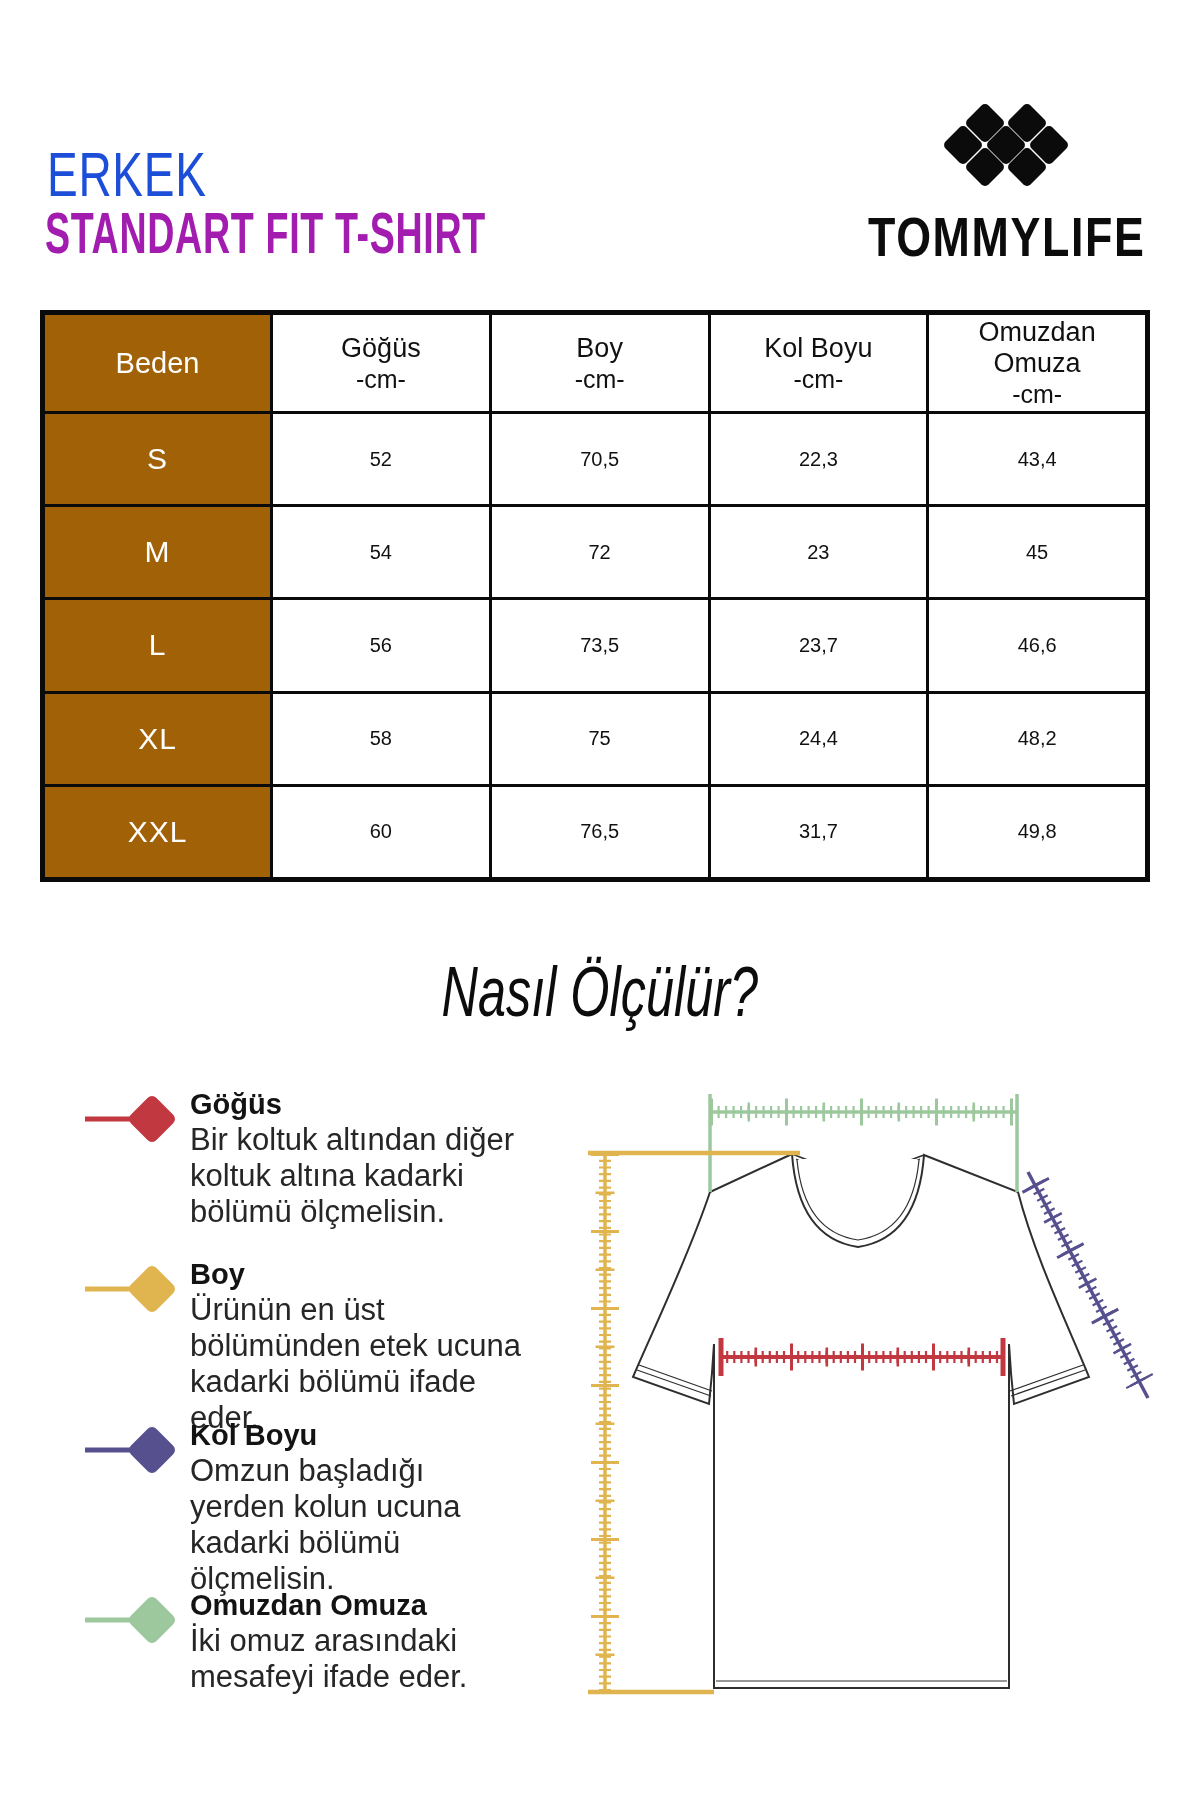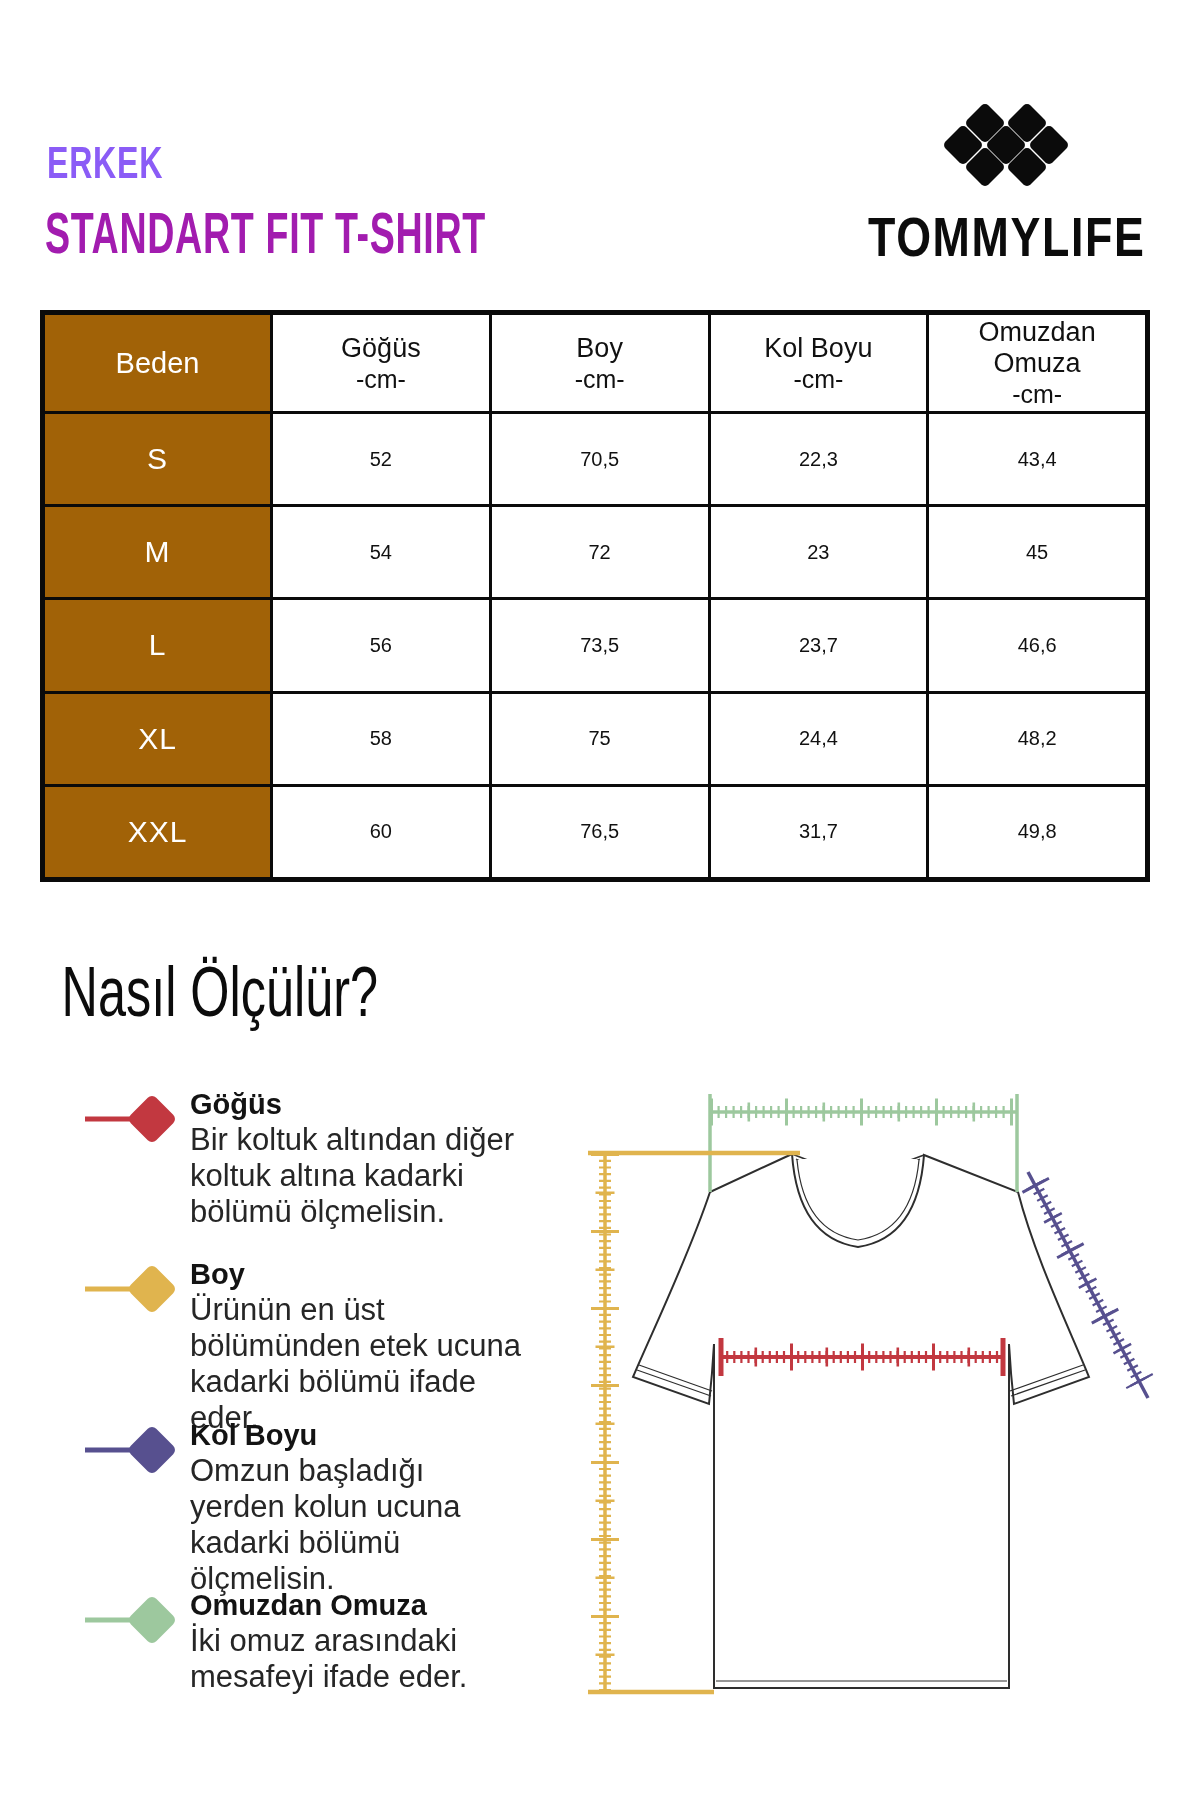--- a/index.html
+++ b/index.html
@@ -1,21 +1,21 @@
 <!DOCTYPE html>
 <html><head>
 <meta charset="utf-8">
 <style>
   html,body{margin:0;padding:0;background:#ffffff;}
   body{width:1200px;height:1800px;position:relative;font-family:"Liberation Sans","DejaVu Sans",sans-serif;color:#111;overflow:hidden;}
   .abs{position:absolute;}
   .cond{display:inline-block;transform-origin:left top;white-space:nowrap;}
 
   
-  .category-title{left:47px;top:138px;font-size:44px;font-weight:700;letter-spacing:1px;color:#8b5cf6;}
+  .category-title{left:47px;top:138px;font-size:63px;font-weight:400;letter-spacing:1px;color:#1d4ed8;}
   .category-title .cond{transform:scaleX(.73);}
   .main-title{left:45px;top:200px;font-size:57px;font-weight:700;letter-spacing:1px;color:#a21caf;}
   .main-title .cond{transform:scaleX(.66);}
 
   
   .brand-word{left:868px;top:204px;font-size:56px;font-weight:700;letter-spacing:2px;color:#0c0c0c;}
   .brand-word .cond{transform:scaleX(.80);}
 
   
   .size-table{left:40px;top:310px;width:1110px;height:572px;box-sizing:border-box;
@@ -23,21 +23,21 @@
     grid-template-columns:225px 1fr 1fr 1fr 1fr;grid-template-rows:96px repeat(5,1fr);gap:3px;}
   .size-table .cell{background:#ffffff;display:flex;flex-direction:column;align-items:center;justify-content:center;text-align:center;}
   .size-table .black{background:#a16207;color:#ffffff;}
   .hdr-label{font-size:27px;line-height:31px;max-width:170px;}
   .hdr-unit{font-size:25px;line-height:30px;}
   .corner-label{font-size:29px;}
   .size-letter{font-size:30px;letter-spacing:1px;}
   .val{font-size:20px;}
 
   
-  .measure-heading{left:0;top:952px;width:1200px;text-align:left;font-size:70px;font-weight:400;color:#0c0c0c;}
+  .measure-heading{left:0;top:952px;width:1200px;text-align:center;font-size:70px;font-weight:400;color:#0c0c0c;font-style:italic;}
   .measure-heading .cond{transform:scaleX(.72);transform-origin:center top;}
 
   .legend-item{left:85px;width:430px;}
   .legend-icon{position:absolute;left:0;top:2px;}
   .legend-body{margin-left:105px;}
   .legend-name{font-size:29px;font-weight:700;color:#131313;line-height:36px;}
   .legend-desc{font-size:31px;color:#262626;line-height:36px;width:335px;}
 </style>
 </head>
 <body>

